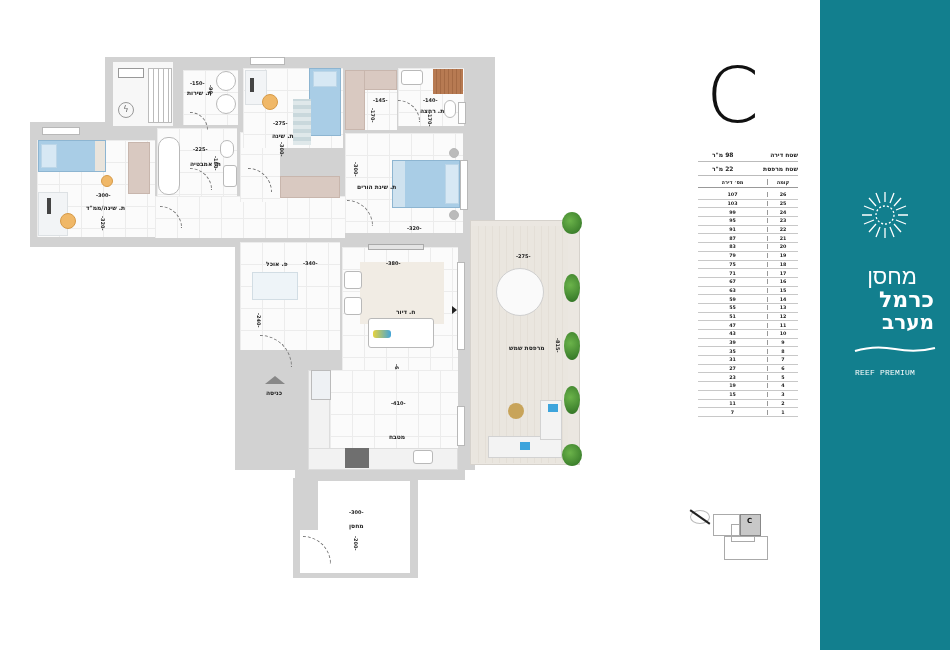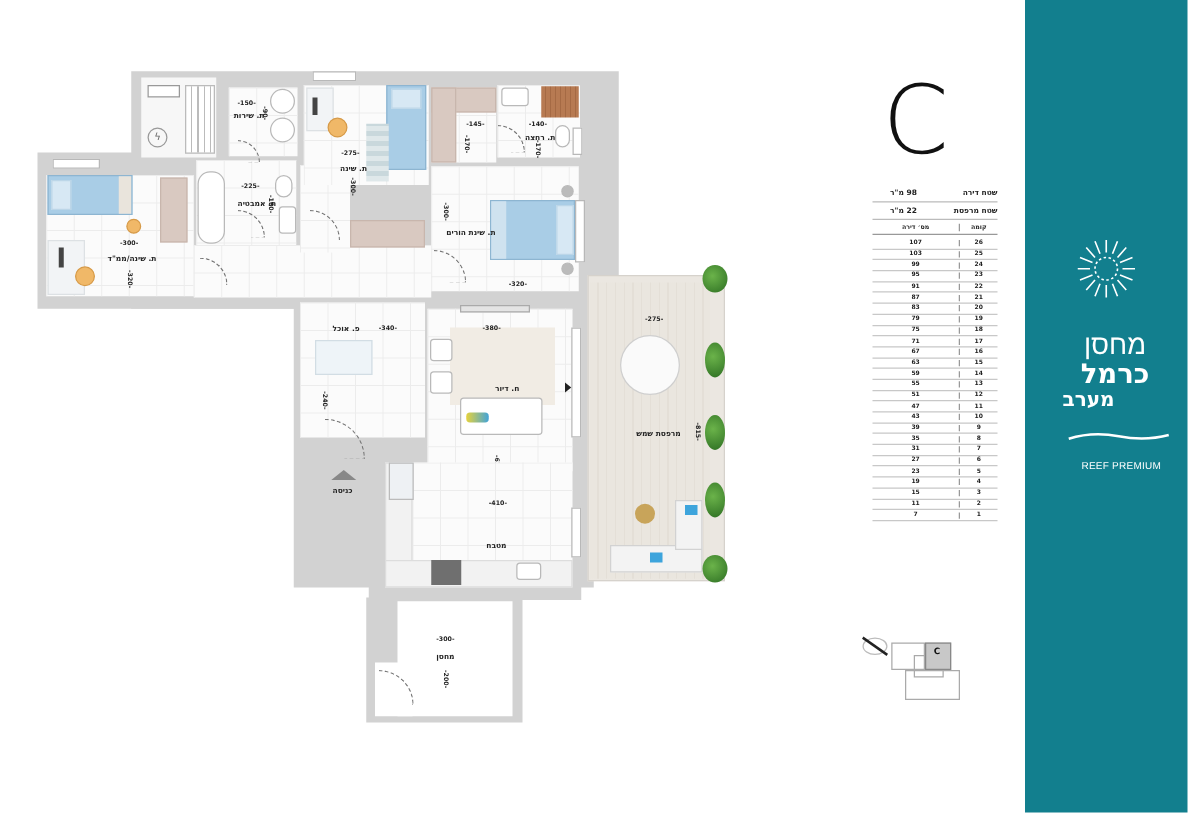--- a/index.html
+++ b/index.html
@@ -314,19 +314,19 @@
 </div>
 
 <div class="abs" style="left:820px;top:0;width:130px;height:650px;background:#127f8e;">
   <svg class="abs" style="left:42px;top:184px;" width="46" height="62" viewBox="0 0 46 62">
     <g stroke="#fff" stroke-width="1.3" fill="none">
       <circle cx="23" cy="31" r="9" stroke-dasharray="2 2"></circle>
       <path d="M23 8 L23 18 M23 44 L23 54 M0 31 L10 31 M36 31 L46 31 M7 14 L14 22 M39 14 L32 22 M7 48 L14 40 M39 48 L32 40 M14 9 L18 19 M32 9 L28 19 M14 53 L18 43 M32 53 L28 43 M2 22 L12 26 M44 22 L34 26 M2 40 L12 36 M44 40 L34 36"></path>
     </g>
   </svg>
   <div class="abs" style="left:30px;top:266px;width:84px;text-align:center;font-size:22px;color:#fff;font-weight:300;direction:rtl;line-height:1;">מחסן</div>
-  <div class="abs" style="left:30px;top:289px;width:84px;text-align:center;font-size:22px;color:#fff;font-weight:bold;direction:rtl;line-height:1;">כרמל</div>
-  <div class="abs" style="left:30px;top:312px;width:84px;text-align:left;font-size:16px;color:#fff;font-weight:bold;direction:rtl;line-height:1;">מערב</div>
+  <div class="abs" style="left:30px;top:289px;width:84px;font-size:22px;color:#fff;font-weight:bold;direction:rtl;line-height:1;">כרמל</div>
+  <div class="abs" style="left:30px;top:312px;width:84px;text-align:right;font-size:20px;color:#fff;font-weight:bold;direction:rtl;line-height:1;">מערב</div>
   <svg class="abs" style="left:34px;top:344px;" width="82" height="10" viewBox="0 0 82 10">
     <path d="M1 7 Q20 1 41 5 T81 4" stroke="#fff" stroke-width="2" fill="none"></path>
   </svg>
-  <div class="abs" style="left:32px;top:368px;width:90px;text-align:center;font-family:Liberation Sans, sans-serif;font-size:8px;color:#fff;letter-spacing:0.2px;">REEF PREMIUM</div>
+  <div class="abs" style="left:20px;top:368px;width:90px;text-align:center;font-family:Liberation Mono, monospace;font-size:8px;color:#fff;letter-spacing:0.2px;">REEF PREMIUM</div>
 </div>
 
 </body></html>

